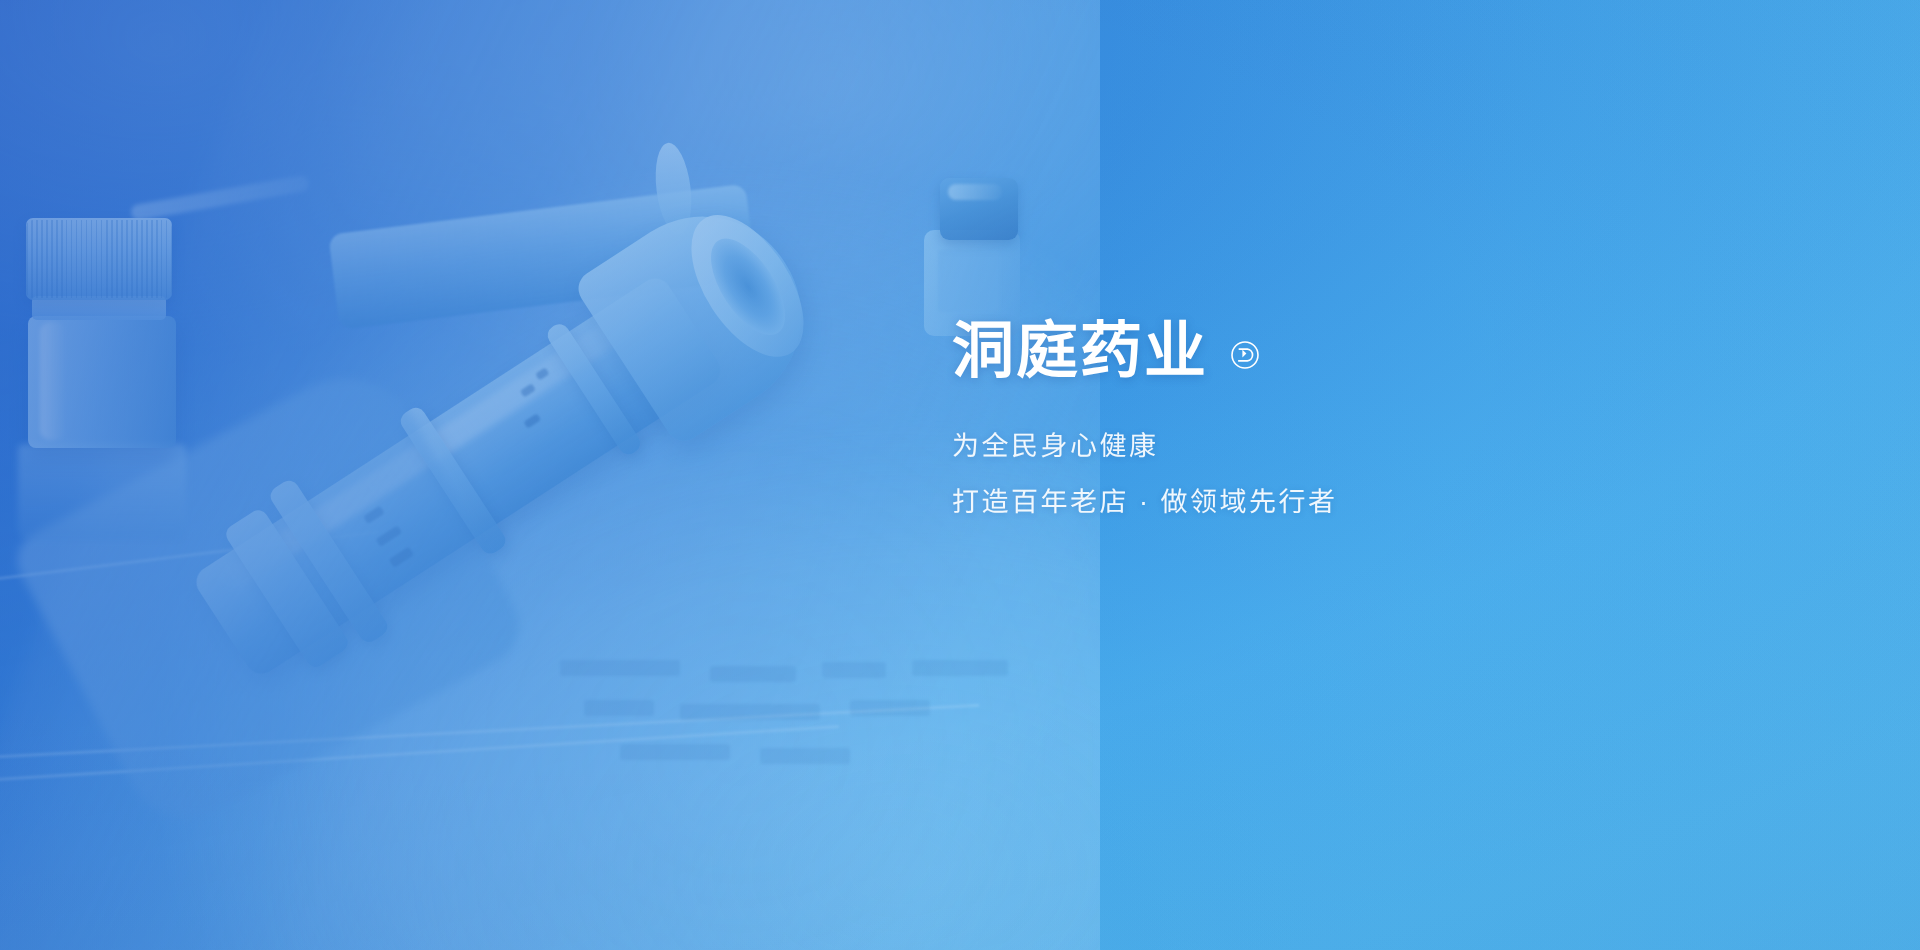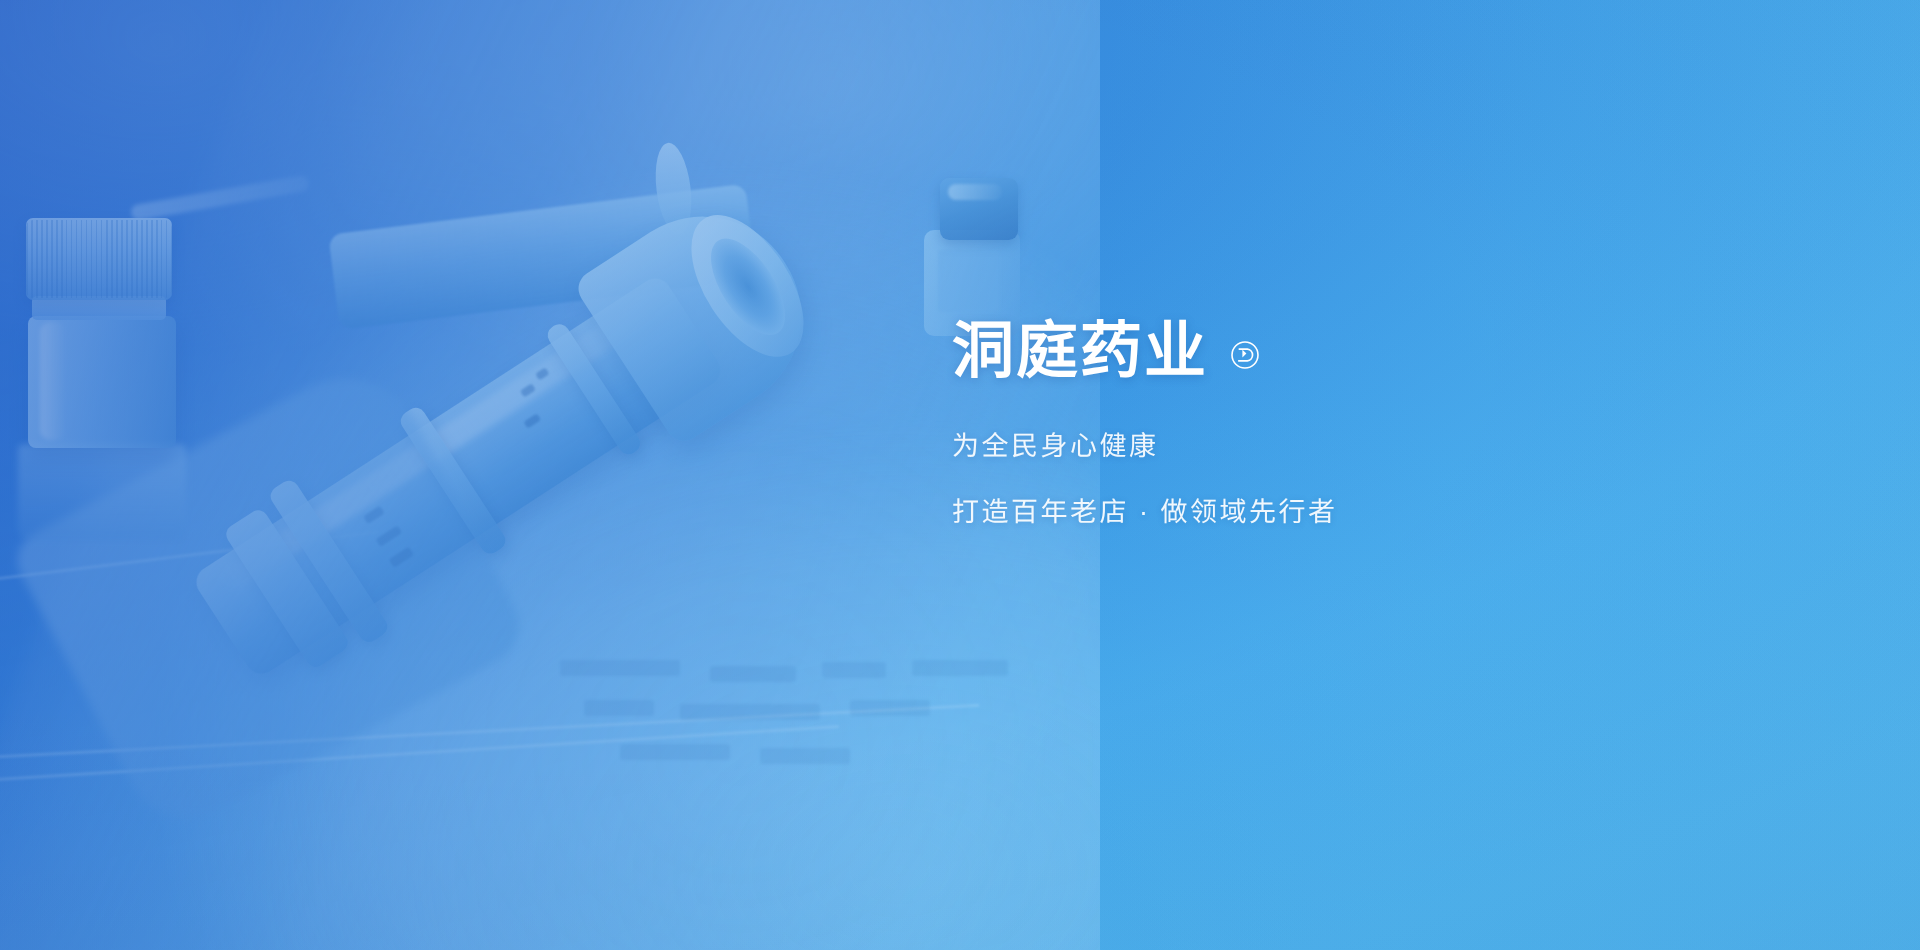--- a/index.html
+++ b/index.html
@@ -347,21 +347,21 @@
   .tagline{
     margin-top:24px;
     color:rgba(255,255,255,0.92);
     font-size:27px;
     line-height:1.62;
     letter-spacing:2.5px;
     font-weight:400;
     text-shadow:0 1px 6px rgba(22,70,146,0.22);
   }
   .tagline .row{white-space:nowrap;margin-top:42px;}
-  .tagline .row + .row{margin-top:22px;}
+  .tagline .row + .row{margin-top:12px;}
 </style>
 </head>
 <body>
 
 <div class="hero">
 
   <div class="bg-gradient"></div>
   <div class="bg-gradient-2"></div>
 
   <div class="photo">

